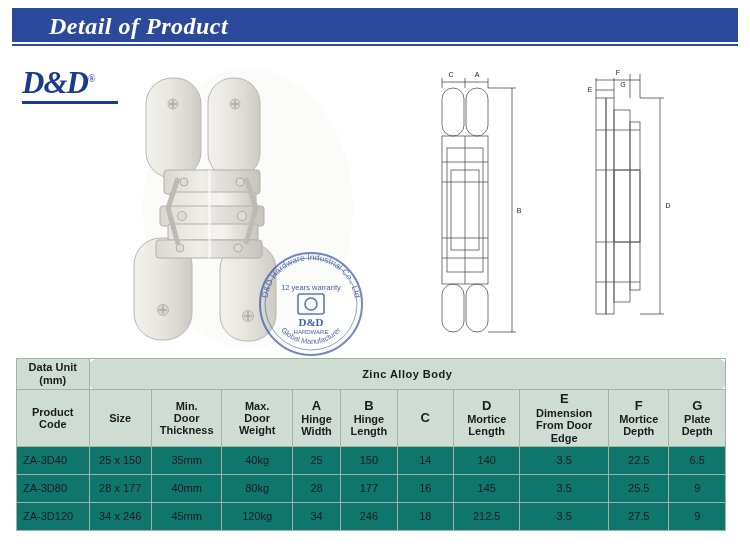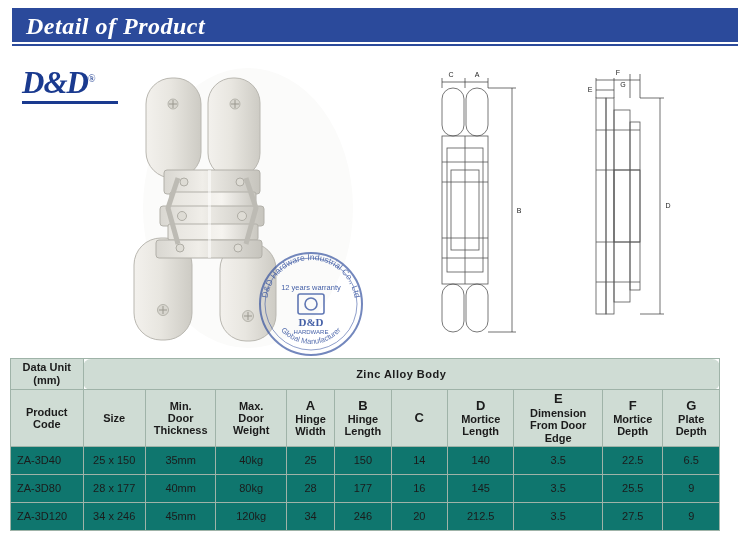--- a/index.html
+++ b/index.html
@@ -27,20 +27,21 @@
     align-items: center;
   }
   .header-title {
     color: #ffffff;
     font-size: 24px;
     font-weight: bold;
     font-style: italic;
     letter-spacing: 0.5px;
     padding-left: 14px;
     font-family: "Liberation Serif", serif;
+    margin-left: 23px;
   }
   .header-underline {
     position: absolute;
     left: 12px; top: 44px;
     width: 726px; height: 2px;
     background: #2b4a9b;
   }
 
   
   .logo {
@@ -93,21 +94,21 @@
   }
   .drawing-b {
     position: absolute;
     left: 560px; top: 70px;
     width: 150px; height: 280px;
   }
 
   
   .spec-table {
     position: absolute;
-    left: 10px; top: 358px;
+    left: 16px; top: 358px;
     width: 710px;
     border-collapse: collapse;
     table-layout: fixed;
   }
   .spec-table td, .spec-table th {
     border: 1px solid #9fb3a8;
     text-align: center;
     vertical-align: middle;
     font-size: 11px;
     color: #1b1b1b;
@@ -418,21 +419,21 @@
         <td class="data-cell">9</td>
       </tr>
 
       <tr>
         <td class="data-cell first">ZA-3D120</td>
         <td class="data-cell">34 x 246</td>
         <td class="data-cell">45mm</td>
         <td class="data-cell">120kg</td>
         <td class="data-cell">34</td>
         <td class="data-cell">246</td>
-        <td class="data-cell">20</td>
+        <td class="data-cell">18</td>
         <td class="data-cell">212.5</td>
         <td class="data-cell">3.5</td>
         <td class="data-cell">27.5</td>
         <td class="data-cell">9</td>
       </tr>
     </tbody>
   </table>
 
 </div>
 

